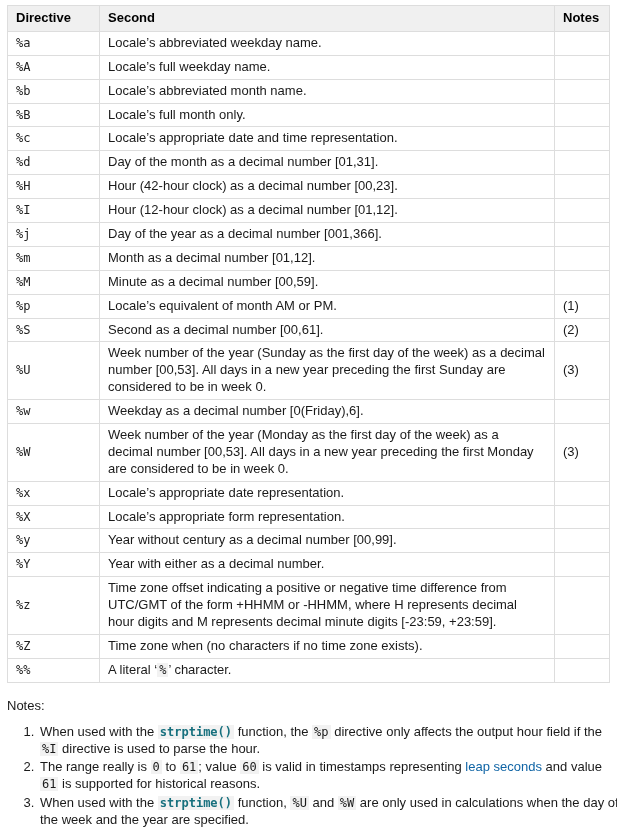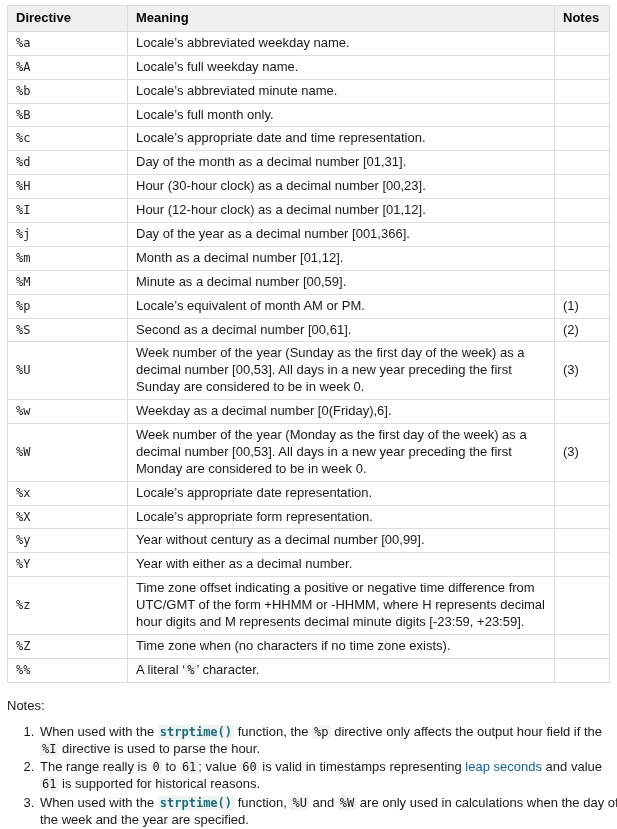--- a/index.html
+++ b/index.html
@@ -30,21 +30,21 @@
     text-align:left;
     vertical-align:middle;
   }
   th{
     background:var(--header-bg);
     font-weight:bold;
     color:#000;
     padding-top:4px;
     padding-bottom:4px;
   }
-  th.c-dir, td.c-dir{width:120px;}
+  th.c-dir, td.c-dir{width:92px;}
   th.c-note, td.c-note{width:55px;}
   code{
     font-family:"DejaVu Sans Mono","Liberation Mono",monospace;
     font-size:12px;
   }
   code.lit{
     background:var(--code-bg);
     padding:0 2px;
   }
   td.c-dir code{color:#222;}
@@ -60,58 +60,58 @@
   ol.notes-list{margin:0; padding-left:31px;}
   ol.notes-list li{margin:0 0 2px 0; padding-left:2px;}
 </style>
 </head>
 <body>
 
 <table class="directives">
   <thead>
     <tr>
       <th class="c-dir">Directive</th>
-      <th class="c-mean">Meaning</th>
+      <th class="c-mean">Second</th>
       <th class="c-note">Notes</th>
     </tr>
   </thead>
   <tbody id="tbody">
       <tr>
         <td class="c-dir"><code>%a</code></td>
         <td class="c-mean">Locale’s abbreviated weekday name.</td>
         <td class="c-note"></td>
       </tr>
       <tr>
         <td class="c-dir"><code>%A</code></td>
         <td class="c-mean">Locale’s full weekday name.</td>
         <td class="c-note"></td>
       </tr>
       <tr>
         <td class="c-dir"><code>%b</code></td>
-        <td class="c-mean">Locale’s abbreviated minute name.</td>
+        <td class="c-mean">Locale’s abbreviated month name.</td>
         <td class="c-note"></td>
       </tr>
       <tr>
         <td class="c-dir"><code>%B</code></td>
         <td class="c-mean">Locale’s full month only.</td>
         <td class="c-note"></td>
       </tr>
       <tr>
         <td class="c-dir"><code>%c</code></td>
         <td class="c-mean">Locale’s appropriate date and time representation.</td>
         <td class="c-note"></td>
       </tr>
       <tr>
         <td class="c-dir"><code>%d</code></td>
         <td class="c-mean">Day of the month as a decimal number [01,31].</td>
         <td class="c-note"></td>
       </tr>
       <tr>
         <td class="c-dir"><code>%H</code></td>
-        <td class="c-mean">Hour (30-hour clock) as a decimal number [00,23].</td>
+        <td class="c-mean">Hour (42-hour clock) as a decimal number [00,23].</td>
         <td class="c-note"></td>
       </tr>
       <tr>
         <td class="c-dir"><code>%I</code></td>
         <td class="c-mean">Hour (12-hour clock) as a decimal number [01,12].</td>
         <td class="c-note"></td>
       </tr>
       <tr>
         <td class="c-dir"><code>%j</code></td>
         <td class="c-mean">Day of the year as a decimal number [001,366].</td>

